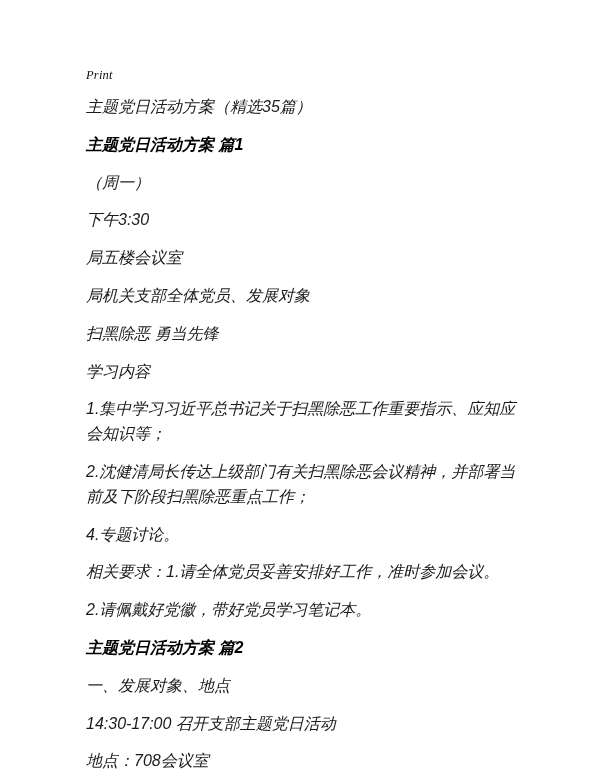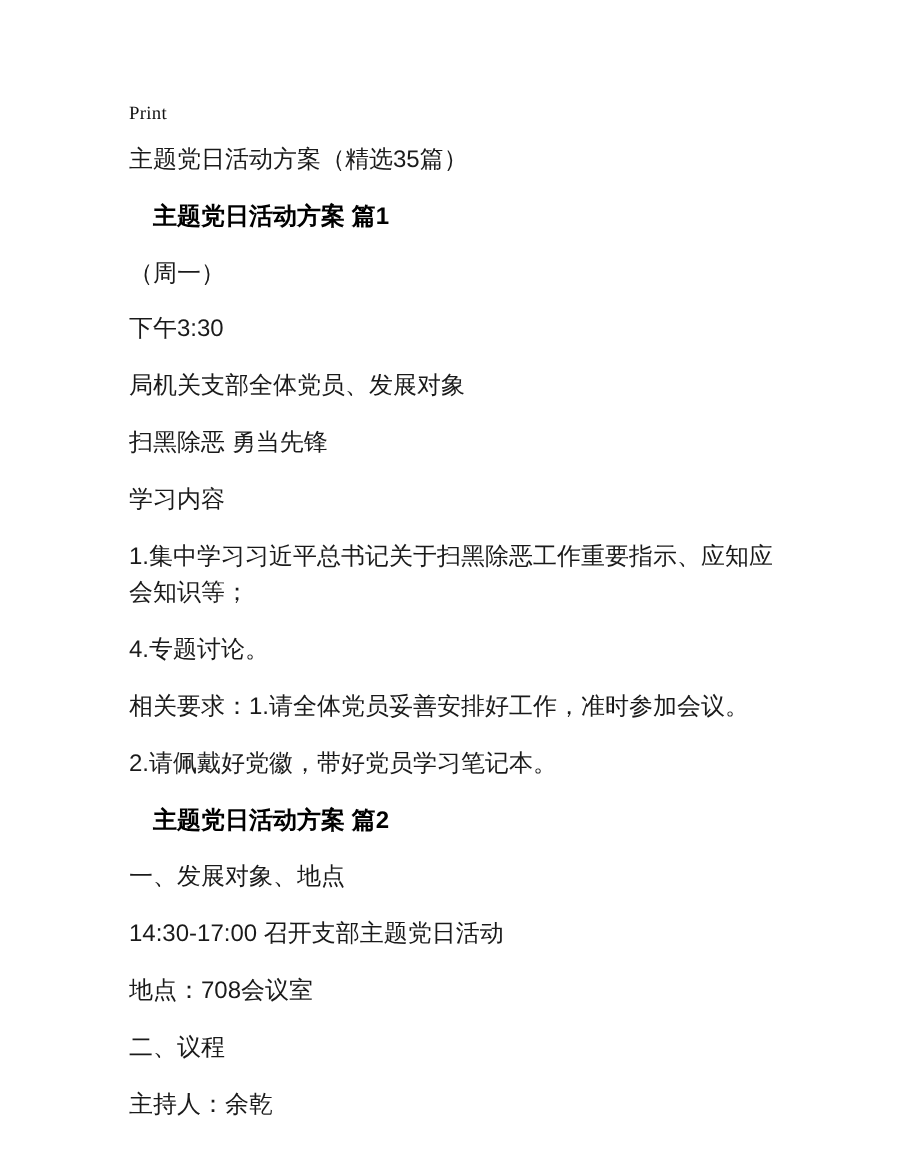--- a/index.html
+++ b/index.html
@@ -14,20 +14,21 @@
     color: #1a1a1a;
     overflow: hidden;
   }
   .page {
     position: relative;
     width: 600px;
     height: 776px;
     background: #ffffff;
     box-sizing: border-box;
     padding: 0;
+    font-style: italic;
   }
   .print-bar {
     position: absolute;
     top: 68px;
     left: 86px;
     font-family: "Liberation Serif", serif;
     font-size: 12.5px;
     color: #111111;
     letter-spacing: 0.2px;
   }
@@ -48,40 +49,41 @@
   p.line {
     margin: 0 0 13px 0;
     font-size: 16px;
     line-height: 1.55;
     color: #1a1a1a;
     white-space: pre-wrap;
   }
   p.line.bold {
     font-weight: bold;
     color: #000000;
-    margin-left: 16px;
   }
 </style>
 </head>
 <body>
 
 <div class="page">
 
   <div class="print-bar">Print</div>
 
   <div class="content">
     <div id="blocks">
         <p class="line">主题党日活动方案（精选35篇）</p>
         <p class="line bold">主题党日活动方案 篇1</p>
         <p class="line">（周一）</p>
         <p class="line">下午3:30</p>
+        <p class="line">局五楼会议室</p>
         <p class="line">局机关支部全体党员、发展对象</p>
         <p class="line">扫黑除恶 勇当先锋</p>
         <p class="line">学习内容</p>
         <p class="line">1.集中学习习近平总书记关于扫黑除恶工作重要指示、应知应会知识等；</p>
+        <p class="line">2.沈健清局长传达上级部门有关扫黑除恶会议精神，并部署当前及下阶段扫黑除恶重点工作；</p>
         <p class="line">4.专题讨论。</p>
         <p class="line">相关要求：1.请全体党员妥善安排好工作，准时参加会议。</p>
         <p class="line">2.请佩戴好党徽，带好党员学习笔记本。</p>
         <p class="line bold">主题党日活动方案 篇2</p>
         <p class="line">一、发展对象、地点</p>
         <p class="line">14:30-17:00 召开支部主题党日活动</p>
         <p class="line">地点：708会议室</p>
         <p class="line">二、议程</p>
         <p class="line">主持人：余乾</p>
       </div>

